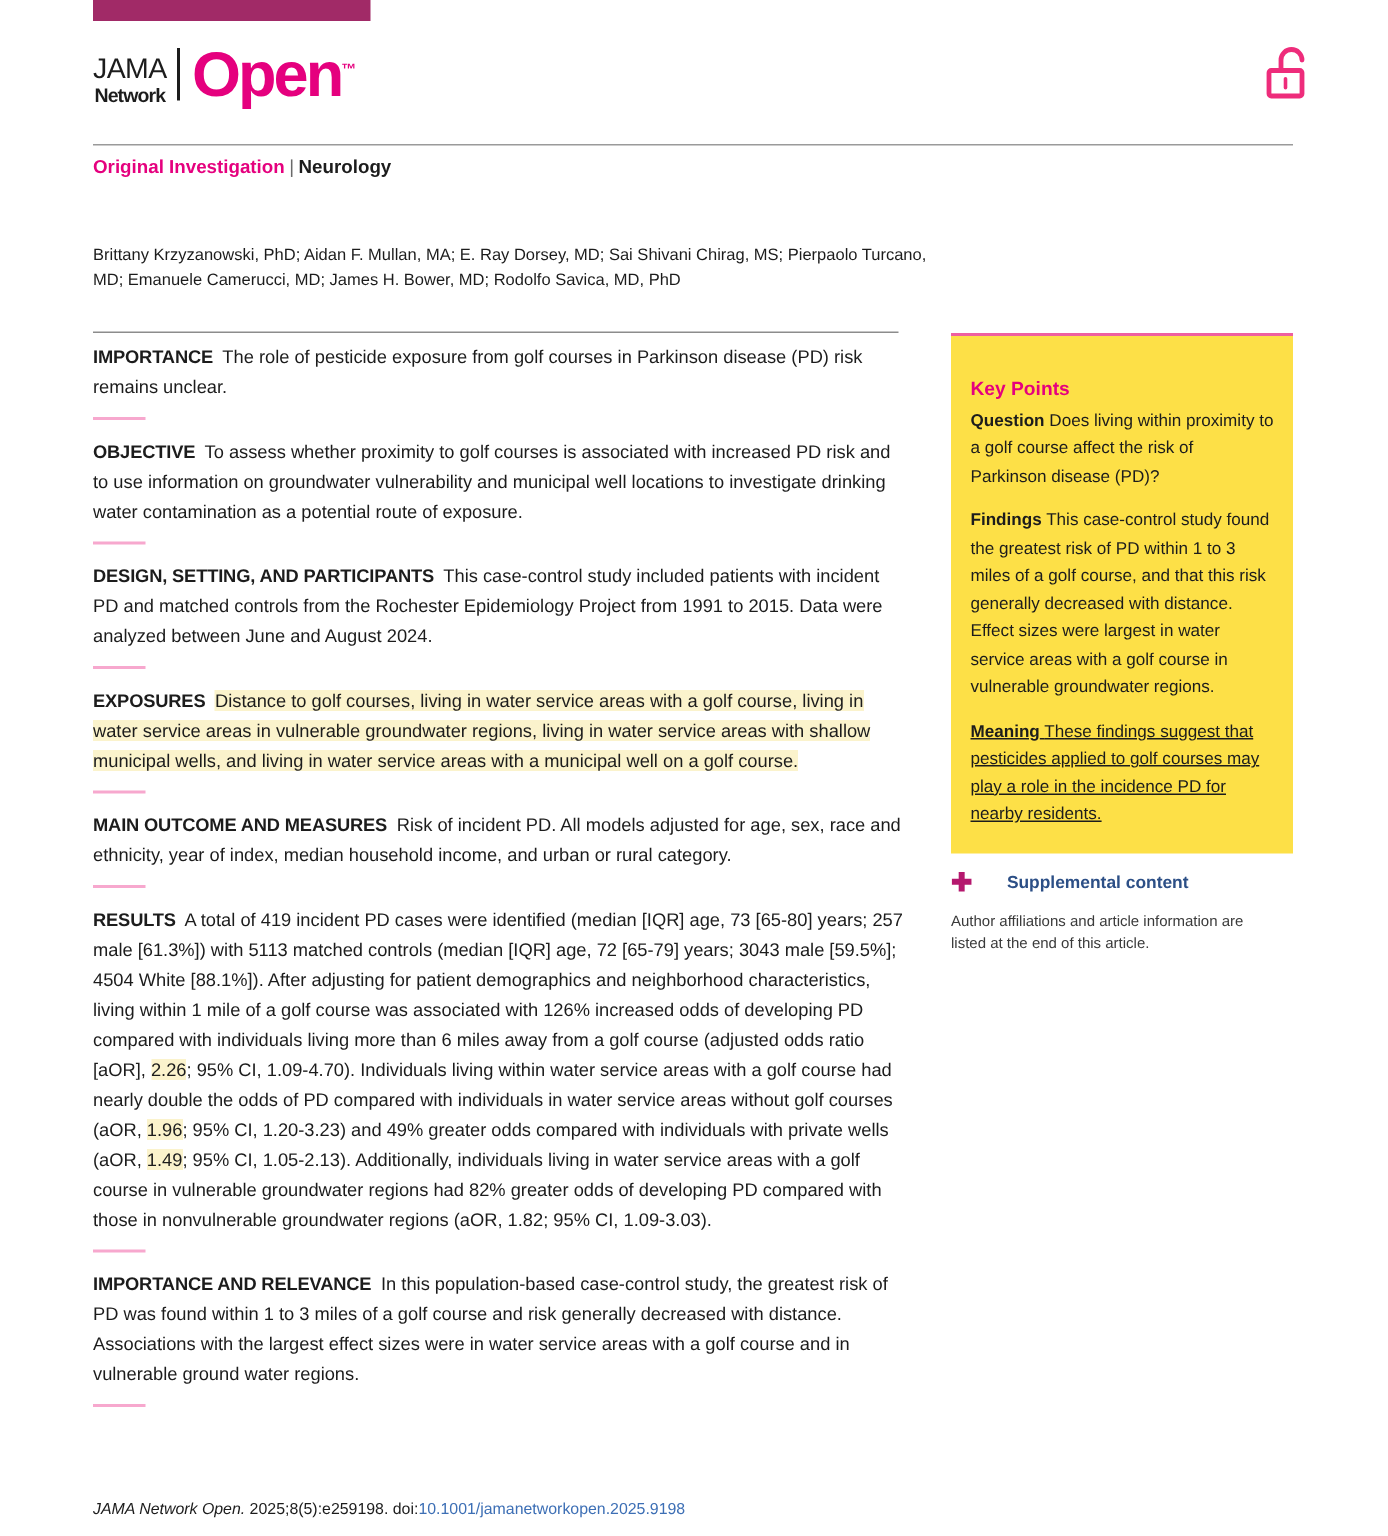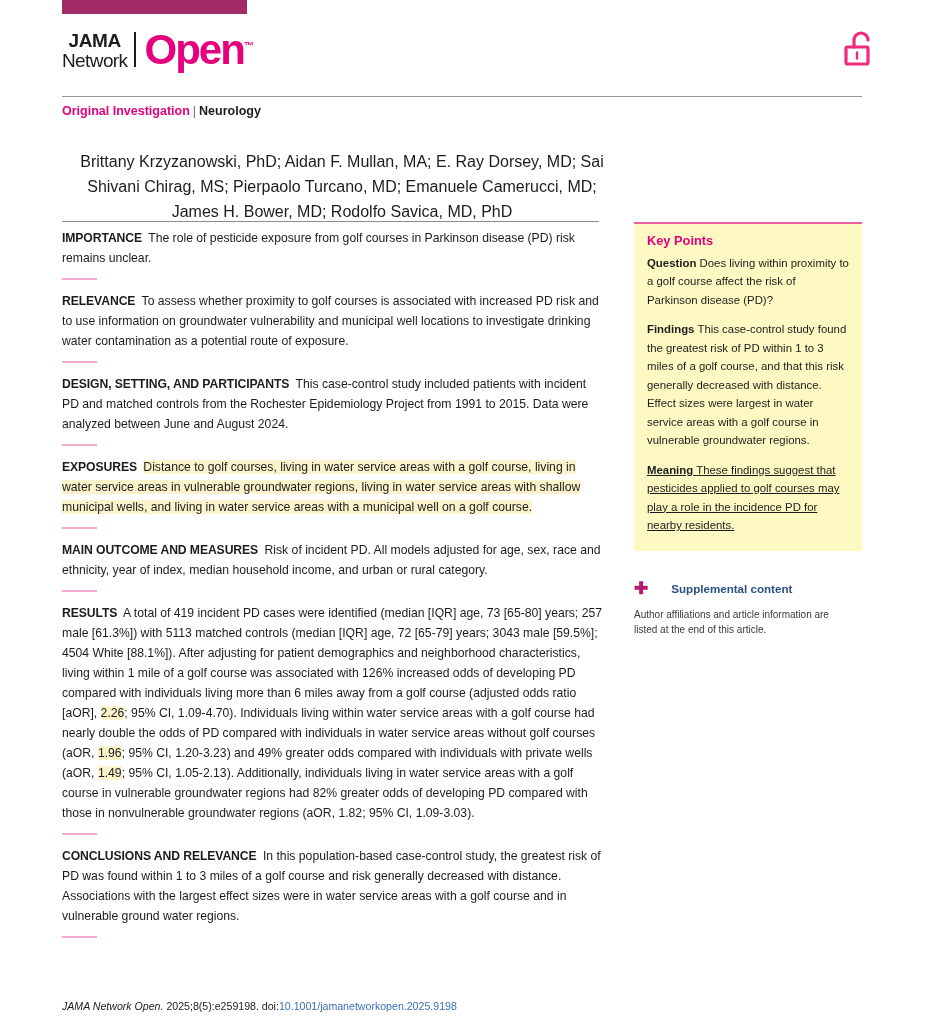--- a/index.html
+++ b/index.html
@@ -11,60 +11,60 @@
     overflow:hidden;
   }
   .page{position:relative; width:925px; height:1024px;}
 
   
   .topbar{position:absolute; left:62px; top:0; width:185px; height:14px; background:#A12A67;}
 
   .masthead{position:absolute; left:62px; top:30px; display:flex; align-items:flex-end;}
   .jama-left{display:flex; flex-direction:column; align-items:center; line-height:1.0;
              font-family:"Liberation Sans", sans-serif; color:#1c1c1c; padding-right:7px;}
-  .jama-left .l1{font-size:19px; font-weight:700; letter-spacing:-0.4px;}
-  .jama-left .l2{font-size:19px; font-weight:400; letter-spacing:-0.6px; margin-top:1px;}
+  .jama-left .l1{font-size:19px; font-weight:400; letter-spacing:-0.4px;}
+  .jama-left .l2{font-size:13px; font-weight:700; letter-spacing:-0.6px; margin-top:1px;}
   .jama-div{width:2px; background:#1c1c1c; align-self:stretch; margin:2px 8px 3px 0;}
   .jama-open{font-size:42px; font-weight:700; color:#E5007E; letter-spacing:-2px; line-height:0.95;}
   .jama-tm{font-size:10px; color:#E5007E; font-weight:700; vertical-align:super;}
 
   .lock{position:absolute; right:45px; top:28px; width:40px; height:44px;}
 
   .rule-top{position:absolute; left:62px; top:96px; width:800px; height:1px; background:#9a9a9a;}
 
   
   .kicker{position:absolute; left:62px; top:104px; font-size:12.5px; font-weight:700;}
   .kicker .cat{color:#E5007E;}
   .kicker .sep{color:#6a6a6a; font-weight:400; padding:0 3px;}
   .kicker .sub{color:#1c1c1c;}
 
   .title{position:absolute; left:62px; top:124px; width:640px;
          font-size:25.5px; font-weight:700; color:#111; letter-spacing:-0.5px; line-height:1.15;}
 
-  .authors{position:absolute; left:62px; top:150px; width:560px;
-           font-size:16px; line-height:1.55; color:#1c1c1c;text-align:center;}
+  .authors{position:absolute; left:62px; top:162px; width:560px;
+           font-size:11px; line-height:1.55; color:#1c1c1c;}
 
   
   .abs-rule{position:absolute; left:62px; top:221px; width:537px; height:1px; background:#8c8c8c;}
   .abstract{position:absolute; left:62px; top:228px; width:540px;}
   .abs-h{font-size:16.5px; font-weight:700; color:#E5007E; margin:0 0 14px 0;}
   .sec{font-size:12.2px; line-height:1.64; color:#1c1c1c; margin:0;}
   .sec b{font-weight:700; letter-spacing:-0.1px;}
   .sec .lead{padding-right:3px;}
   .divider{width:35px; height:2px; background:#F7A8CE; margin:10px 0 11px 0;}
   .hl{background:#FBF3CC;}
 
   .cite{position:absolute; left:62px; top:1000px; font-size:10.6px; color:#1c1c1c;}
   .cite i{}
   .cite a{color:#3d6fb5; text-decoration:none;}
 
   
   .kp-wrap{position:absolute; left:634px; top:222px; width:228px;}
   .kp-top{height:2px; background:#EE5FA0;}
-  .kp-box{background:#fef9c3; padding:9px 13px 16px 13px;}
+  .kp-box{background:#fde047; padding:27px 13px 16px 13px;}
   .kp-title{font-size:12.8px; font-weight:700; color:#E5007E; margin:0 0 6px 0;}
   .kp-p{font-size:11.4px; line-height:1.62; color:#1c1c1c; margin:0 0 11px 0;}
   .kp-p:last-child{margin-bottom:0;text-decoration:underline;}
   .kp-p b{font-weight:700;}
 
   .suppl{position:absolute; left:634px; top:580px; display:flex; align-items:center; gap:7px;}
   .plus{color:#B5186E; font-size:17px; font-weight:700; line-height:1;}
   .suppl-link{font-size:11.6px; color:#2c4f86; font-weight:600; text-decoration:none;margin-left:16px;}
   .affil{position:absolute; left:634px; top:607px; width:220px;
          font-size:10px; line-height:1.5; color:#3a3a3a;}
@@ -102,36 +102,36 @@
 
   <div class="authors">Brittany Krzyzanowski, PhD; Aidan F. Mullan, MA; E. Ray Dorsey, MD; Sai Shivani Chirag, MS; Pierpaolo Turcano, MD; Emanuele Camerucci, MD; James H. Bower, MD; Rodolfo Savica, MD, PhD</div>
 
   <div class="abs-rule"></div>
 
   <div class="abstract">
 
     <p class="sec"><b class="lead">IMPORTANCE</b> <span>The role of pesticide exposure from golf courses in Parkinson disease (PD) risk remains unclear.</span></p>
     <div class="divider"></div>
 
-    <p class="sec"><b class="lead">RELEVANCE</b> <span>To assess whether proximity to golf courses is associated with increased PD risk and to use information on groundwater vulnerability and municipal well locations to investigate drinking water contamination as a potential route of exposure.</span></p>
+    <p class="sec"><b class="lead">OBJECTIVE</b> <span>To assess whether proximity to golf courses is associated with increased PD risk and to use information on groundwater vulnerability and municipal well locations to investigate drinking water contamination as a potential route of exposure.</span></p>
     <div class="divider"></div>
 
     <p class="sec"><b class="lead">DESIGN, SETTING, AND PARTICIPANTS</b> <span>This case-control study included patients with incident PD and matched controls from the Rochester Epidemiology Project from 1991 to 2015. Data were analyzed between June and August 2024.</span></p>
     <div class="divider"></div>
 
     <p class="sec"><b class="lead">EXPOSURES</b> <span class="hl">Distance to golf courses, living in water service areas with a golf course, living in water service areas in vulnerable groundwater regions, living in water service areas with shallow municipal wells, and living in water service areas with a municipal well on a golf course.</span></p>
     <div class="divider"></div>
 
     <p class="sec"><b class="lead">MAIN OUTCOME AND MEASURES</b> <span>Risk of incident PD. All models adjusted for age, sex, race and ethnicity, year of index, median household income, and urban or rural category.</span></p>
     <div class="divider"></div>
 
     <p class="sec"><b class="lead">RESULTS</b> <span>A total of 419 incident PD cases were identified (median [IQR] age, 73 [65-80] years; 257 male [61.3%]) with 5113 matched controls (median [IQR] age, 72 [65-79] years; 3043 male [59.5%]; 4504 White [88.1%]). After adjusting for patient demographics and neighborhood characteristics, living within 1 mile of a golf course was associated with 126% increased odds of developing PD compared with individuals living more than 6 miles away from a golf course (adjusted odds ratio [aOR], </span><span class="hl">2.26</span><span>; 95% CI, 1.09-4.70). Individuals living within water service areas with a golf course had nearly double the odds of PD compared with individuals in water service areas without golf courses (aOR, </span><span class="hl">1.96</span><span>; 95% CI, 1.20-3.23) and 49% greater odds compared with individuals with private wells (aOR, </span><span class="hl">1.49</span><span>; 95% CI, 1.05-2.13). Additionally, individuals living in water service areas with a golf course in vulnerable groundwater regions had 82% greater odds of developing PD compared with those in nonvulnerable groundwater regions (aOR, 1.82; 95% CI, 1.09-3.03).</span></p>
     <div class="divider"></div>
 
-    <p class="sec"><b class="lead">CONCLUSIONS AND RELEVANCE</b> <span>In this population-based case-control study, the greatest risk of PD was found within 1 to 3 miles of a golf course and risk generally decreased with distance. Associations with the largest effect sizes were in water service areas with a golf course and in vulnerable ground water regions.</span></p>
+    <p class="sec"><b class="lead">IMPORTANCE AND RELEVANCE</b> <span>In this population-based case-control study, the greatest risk of PD was found within 1 to 3 miles of a golf course and risk generally decreased with distance. Associations with the largest effect sizes were in water service areas with a golf course and in vulnerable ground water regions.</span></p>
     <div class="divider"></div>
   </div>
 
   <div class="cite"><i>JAMA Network Open.</i><span> 2025;8(5):e259198. doi:</span><a href="#">10.1001/jamanetworkopen.2025.9198</a></div>
 
   <div class="kp-wrap">
     <div class="kp-top"></div>
     <div class="kp-box">
       <h3 class="kp-title">Key Points</h3>
       <p class="kp-p"><b>Question</b> <span>Does living within proximity to a golf course affect the risk of Parkinson disease (PD)?</span></p>

